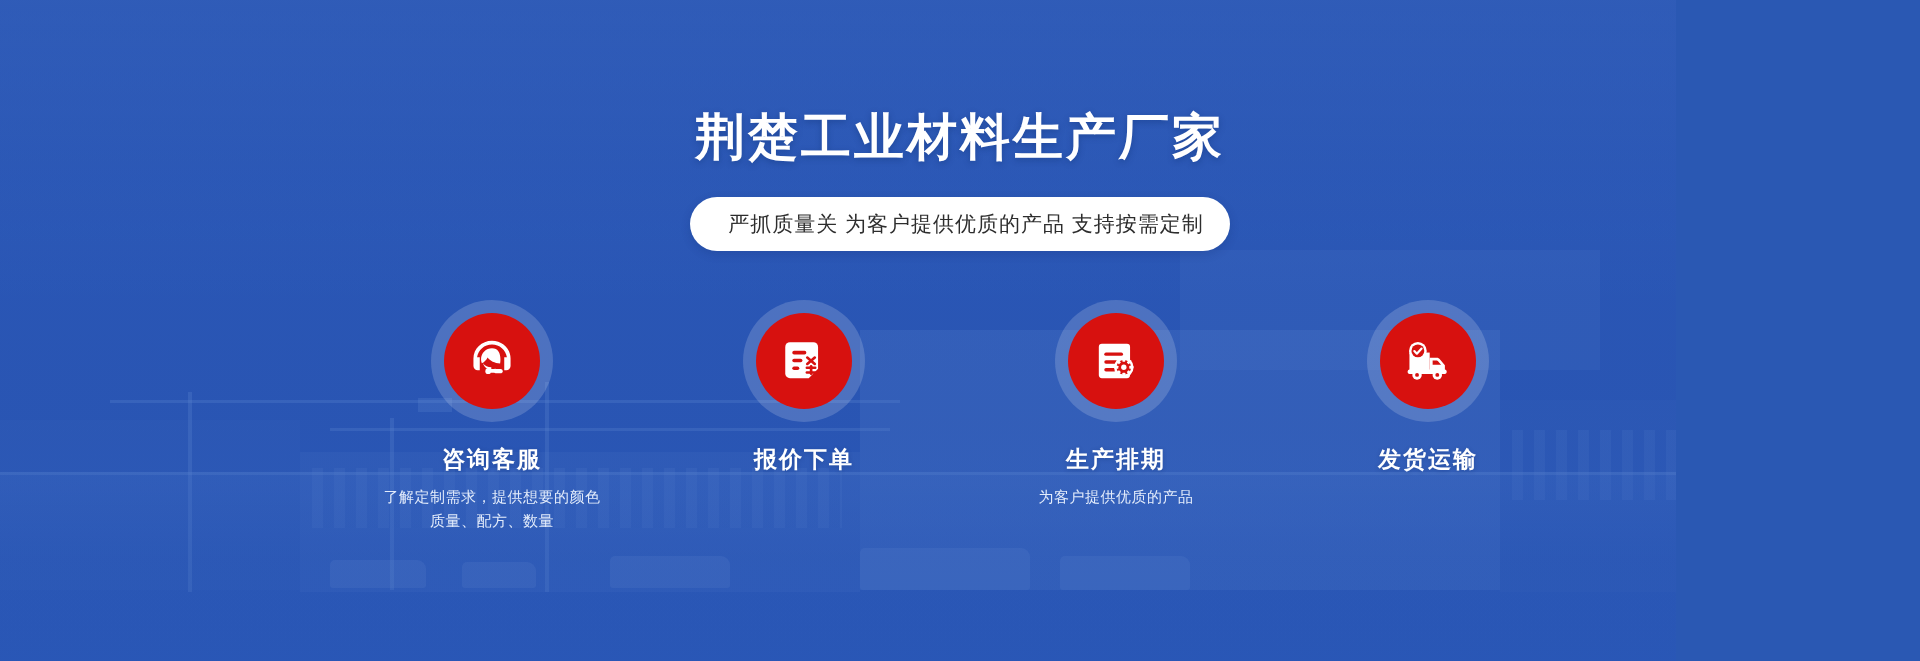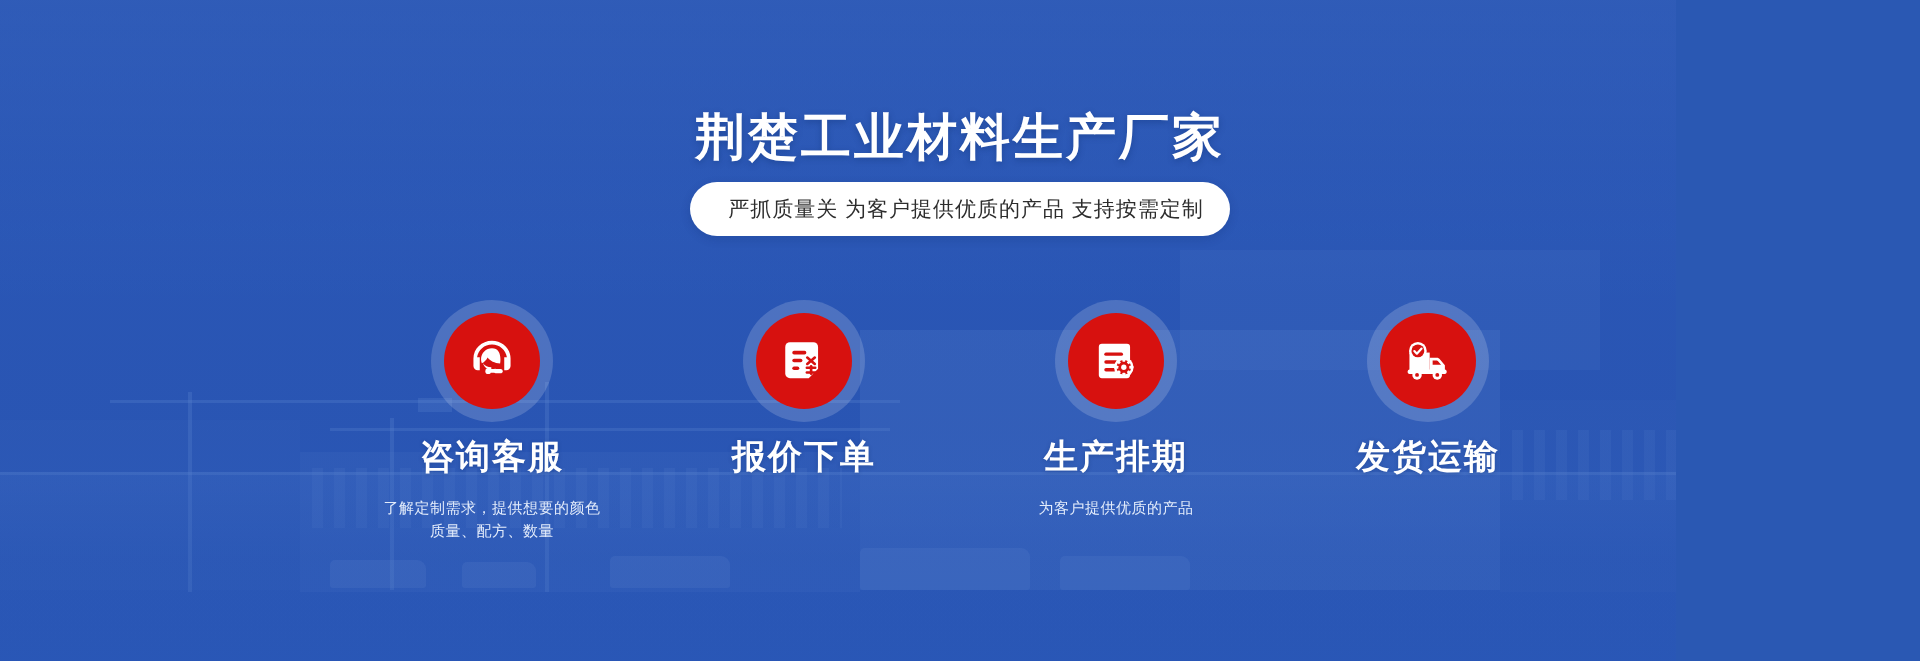--- a/index.html
+++ b/index.html
@@ -101,21 +101,21 @@
     font-size: 50px;
     font-weight: bold;
     letter-spacing: 3px;
     line-height: 1.1;
     text-shadow: 0 2px 6px rgba(10,40,100,0.35);
     white-space: nowrap;
   }
 
   .pill-wrap {
     position: absolute;
-    top: 182px;
+    top: 197px;
     left: 0;
     width: 1920px;
     display: flex;
     justify-content: center;
   }
   .pill {
     display: flex;
     align-items: stretch;
     height: 54px;
     background: #ffffff;
@@ -179,31 +179,31 @@
     height: 96px;
     border-radius: 50%;
     background: #d7110f;
     display: flex;
     align-items: center;
     justify-content: center;
   }
   .icon-disc svg { display: block; }
 
   .step-title {
-    margin-top: 15px;
+    margin-top: 24px;
     color: #ffffff;
-    font-size: 34px;
+    font-size: 23px;
     font-weight: bold;
     letter-spacing: 2px;
     line-height: 1.15;
     text-shadow: 0 1px 4px rgba(10,40,100,0.30);
     white-space: nowrap;
   }
   .step-desc {
-    margin-top: 20px;
+    margin-top: 13px;
     color: #e3ecfb;
     font-size: 15px;
     line-height: 1.55;
     text-align: center;
     letter-spacing: 0.5px;
     max-width: 252px;
   }
   .step-desc .ln { display: block; white-space: nowrap; }
 </style>
 </head>

